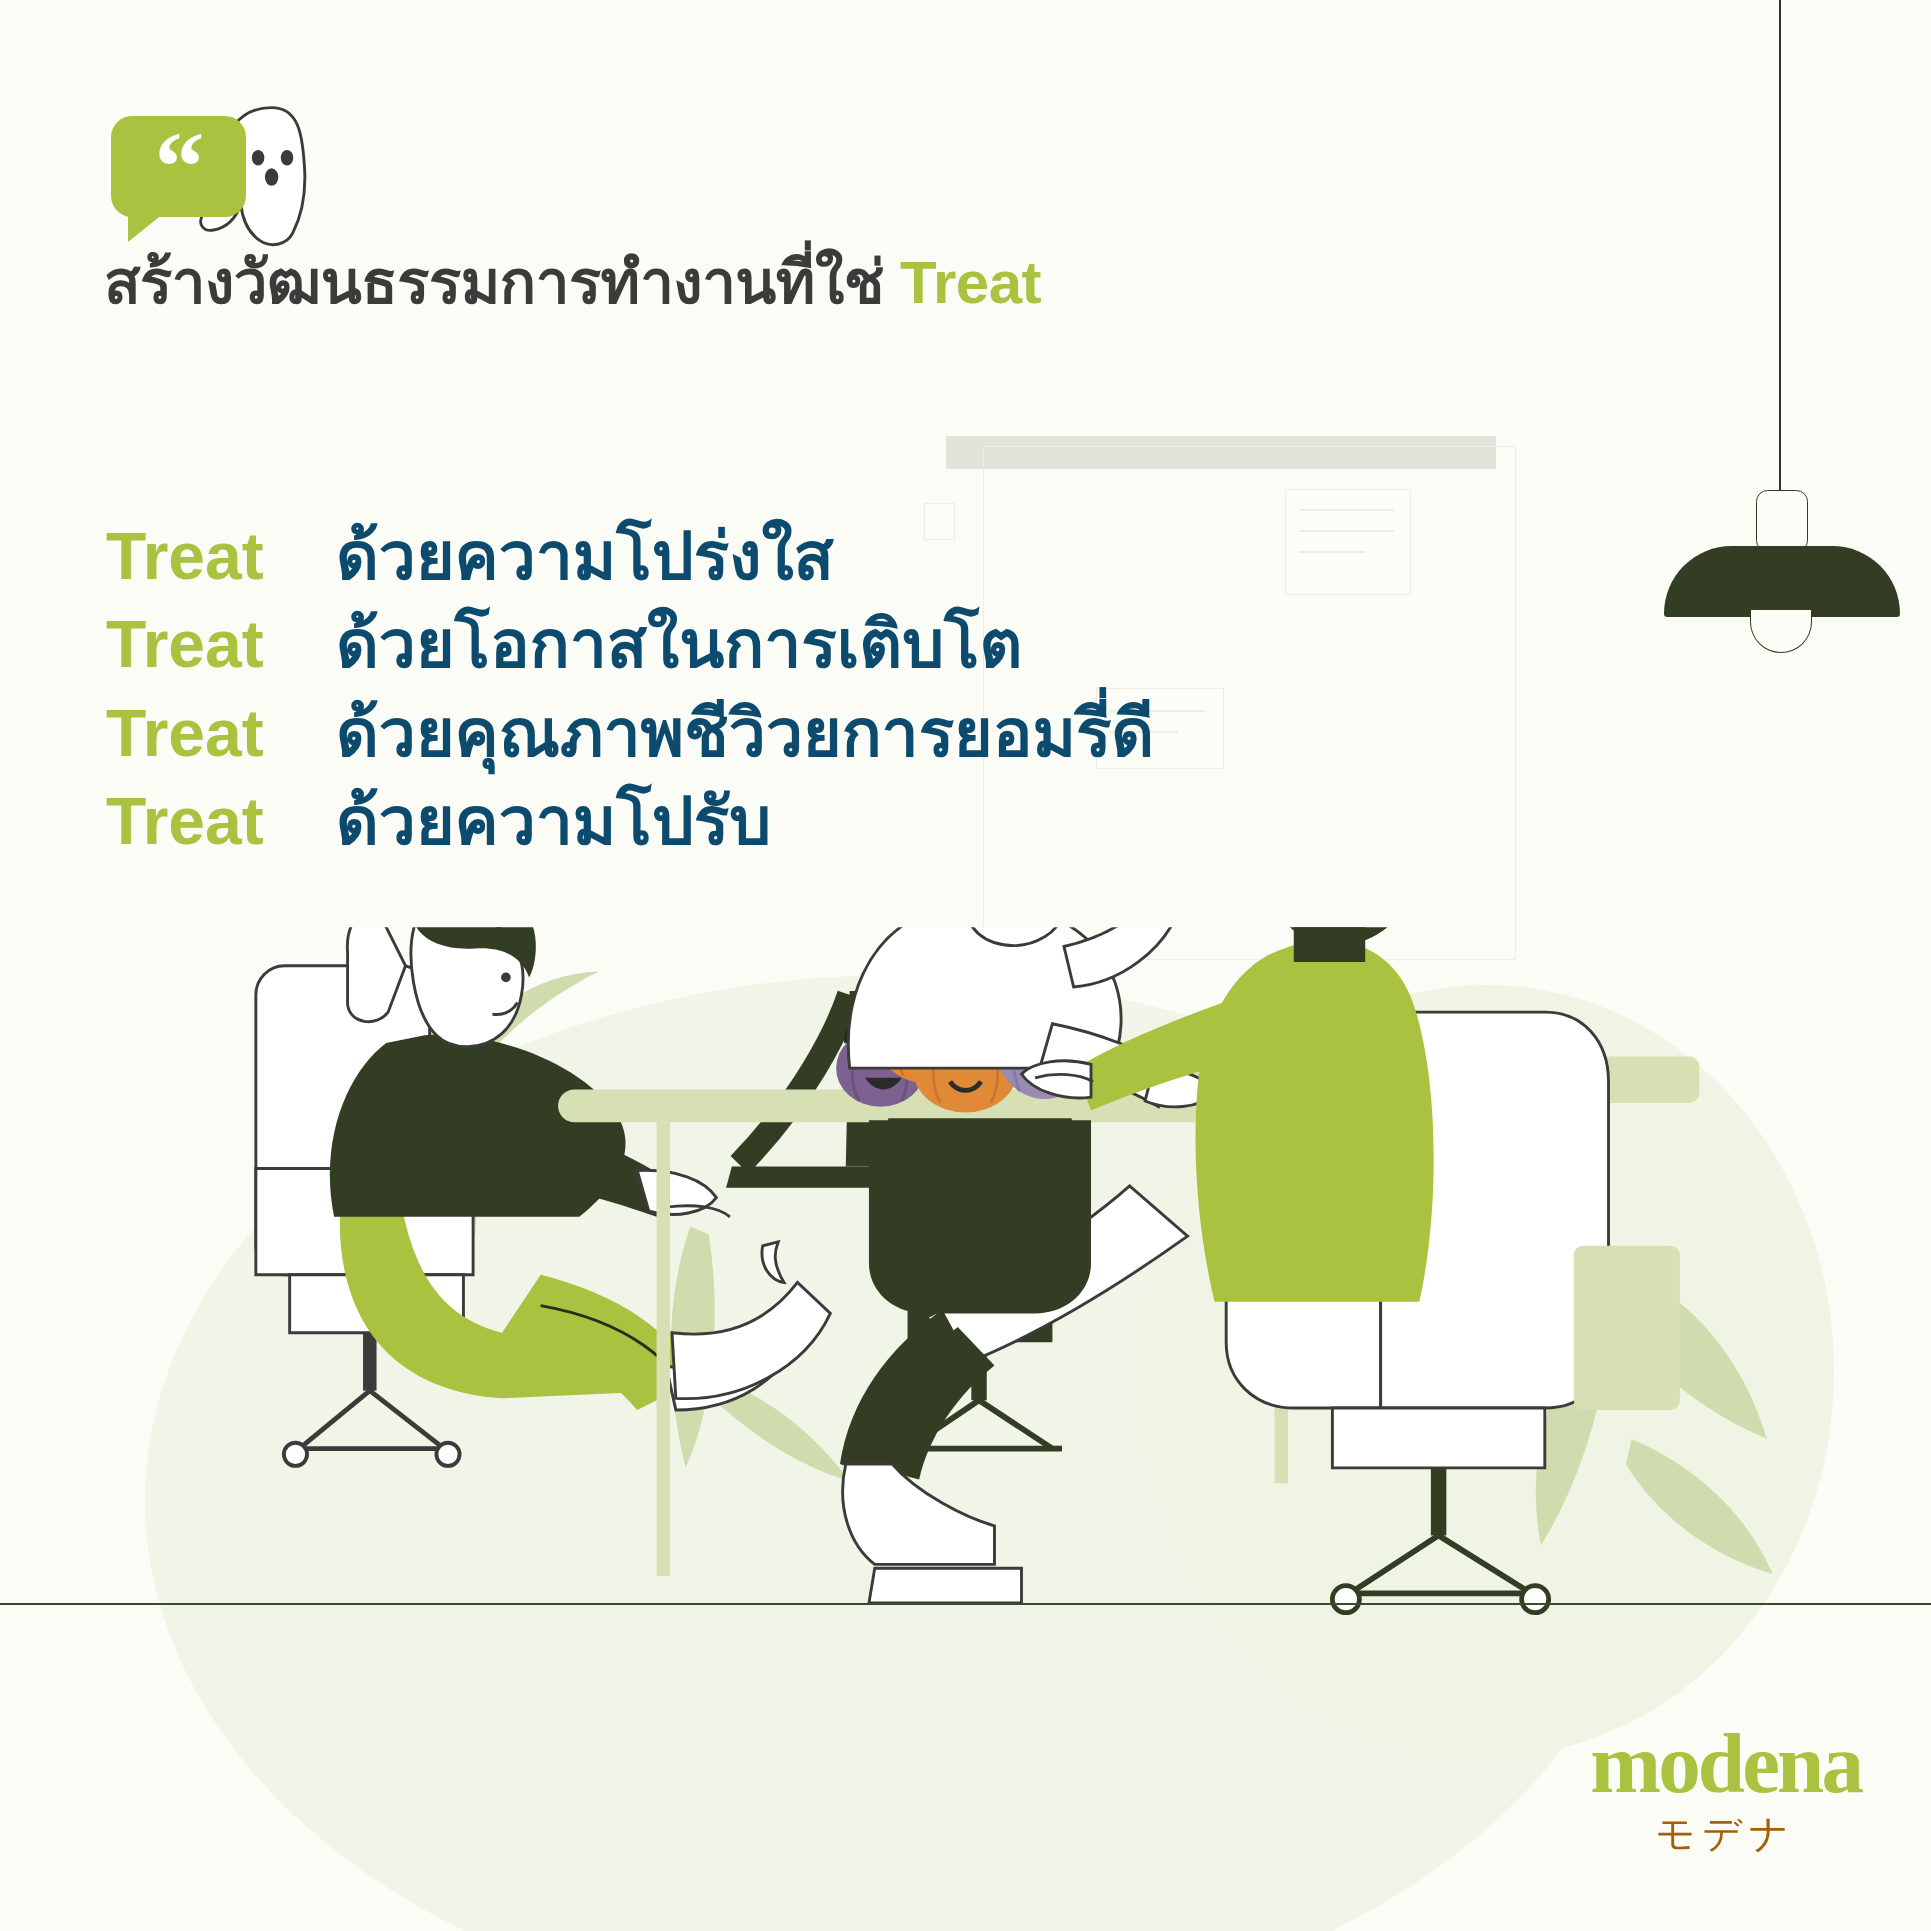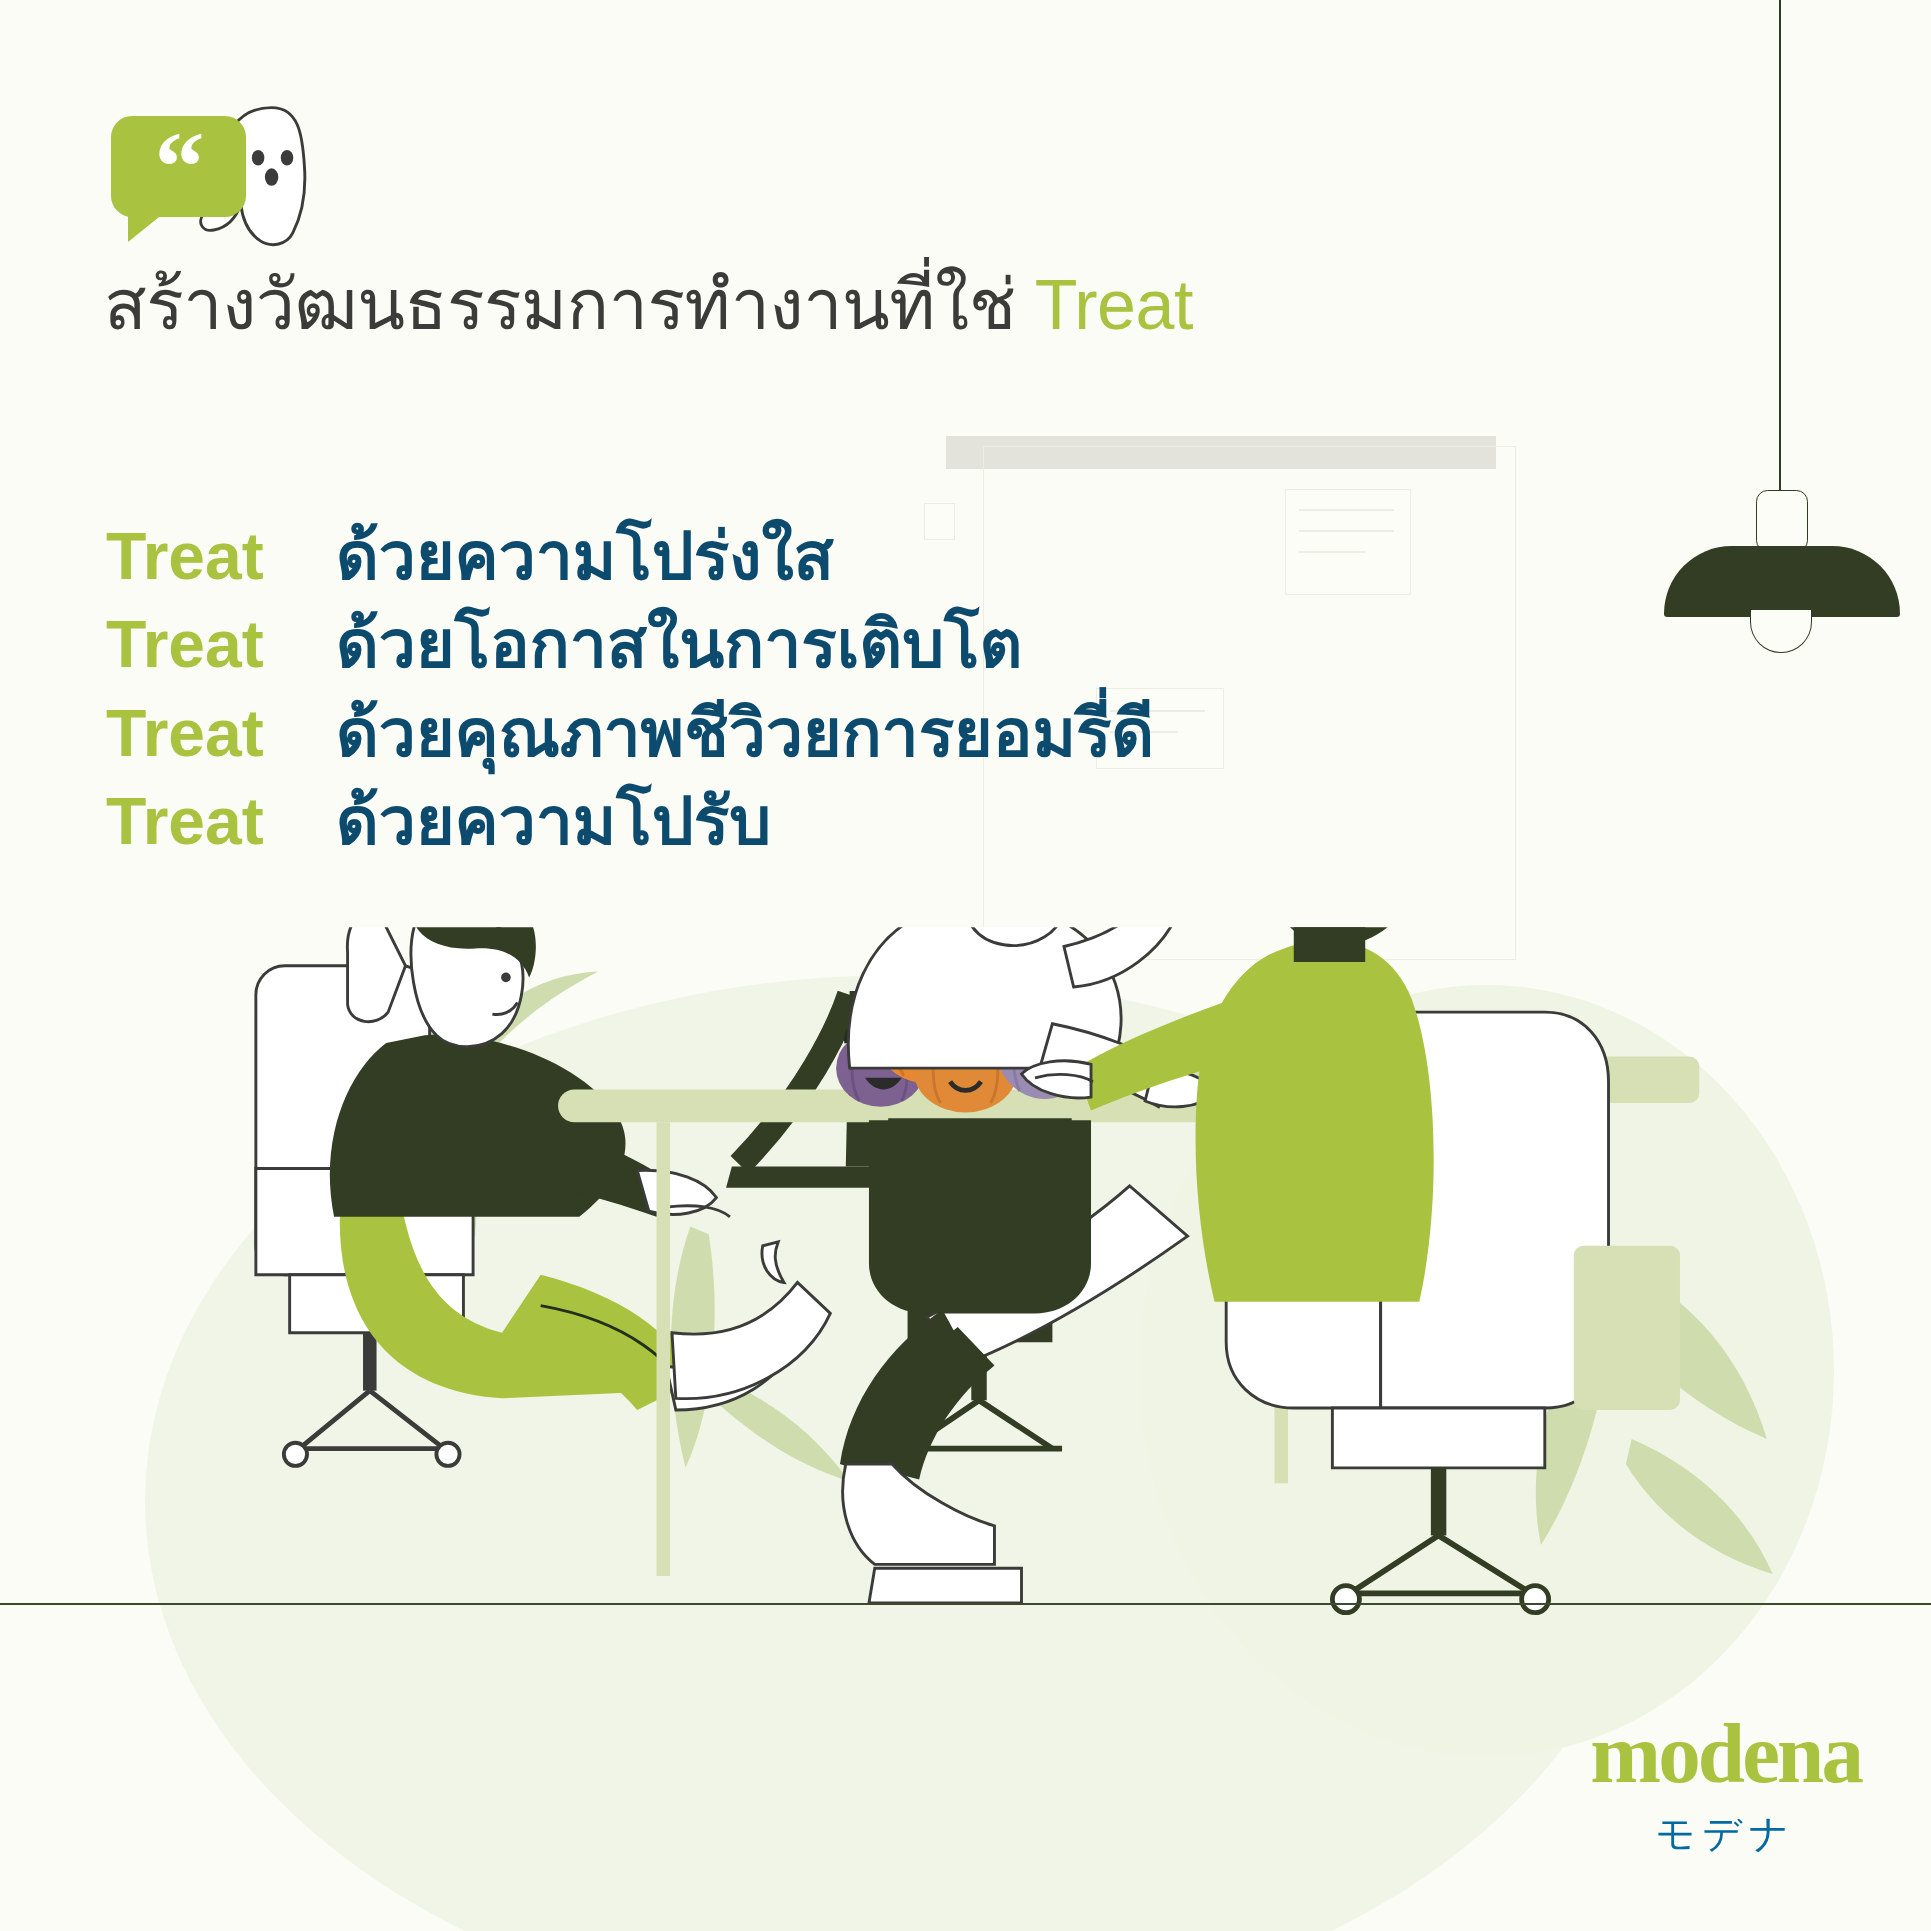--- a/index.html
+++ b/index.html
@@ -30,22 +30,22 @@
   .quote-marks{
     position:absolute;left:0;top:9.7px;width:135px;height:101px;
     color:#ffffff;font-size:100px;line-height:101px;font-weight:700;
     font-family:"Liberation Serif","DejaVu Serif",serif;
     text-align:center;letter-spacing:-1.9px;
   }
   .ghost{position:absolute;left:68px;top:-7.7px;}
 
   
   .headline{
-    position:absolute;left:104px;top:266px;width:1738px;
-    font-size:70px;line-height:1.12;font-weight:400;color:#3b3b39;
+    position:absolute;left:104px;top:249px;width:1738px;
+    font-size:60px;line-height:1.12;font-weight:700;color:#3b3b39;
     letter-spacing:-0.5px;
   }
   .headline .accent{color:#a9c23f;}
 
   
   .treat-list{position:absolute;left:106px;top:512px;width:1641px;}
   .treat-row{
     display:flex;align-items:baseline;
     font-size:66px;line-height:1.34;font-weight:700;color:#3b3b39;
   }
@@ -73,21 +73,21 @@
   
   .scene{position:absolute;left:0;top:927px;width:1931px;height:850px;}
 
   
   .logo{position:absolute;right:70px;bottom:70px;text-align:center;}
   .logo-word{
     font-size:85px;font-weight:700;color:#a9c23f;letter-spacing:-2.9px;
     line-height:0.95;font-family:Liberation Serif, serif;
   }
   .logo-jp{
-    font-size:39px;color:#0369a1;letter-spacing:6.8px;margin-top:13px;
+    font-size:39px;color:#a16207;letter-spacing:6.8px;margin-top:3px;
     font-family:"DejaVu Sans",sans-serif;
   }
 </style>
 </head>
 <body>
 
 <div id="stage">
 
   <div class="bg-blob bg-blob-main"></div>
   <div class="bg-blob bg-blob-right"></div>

